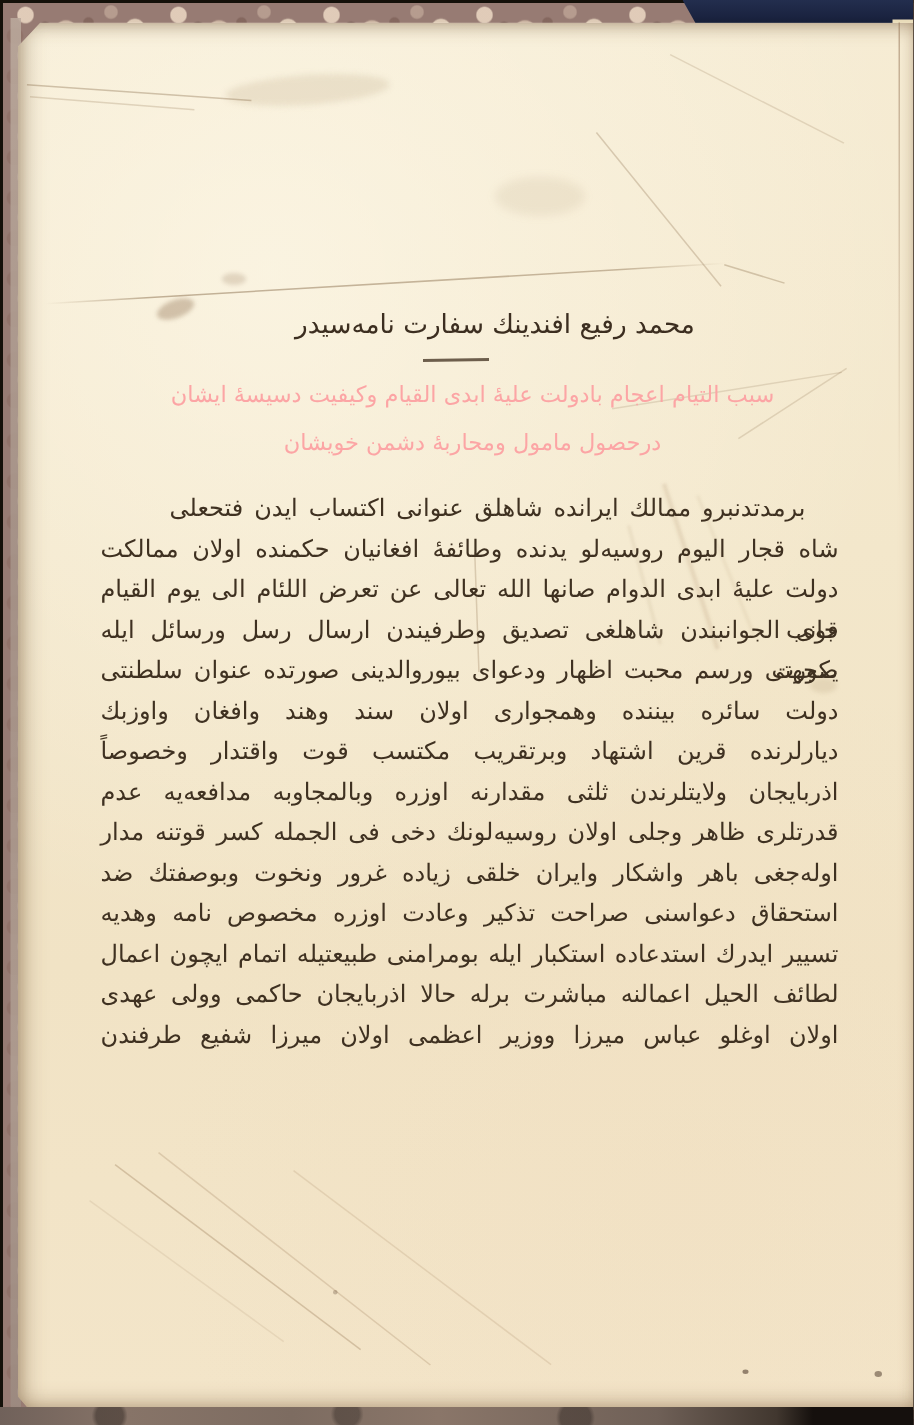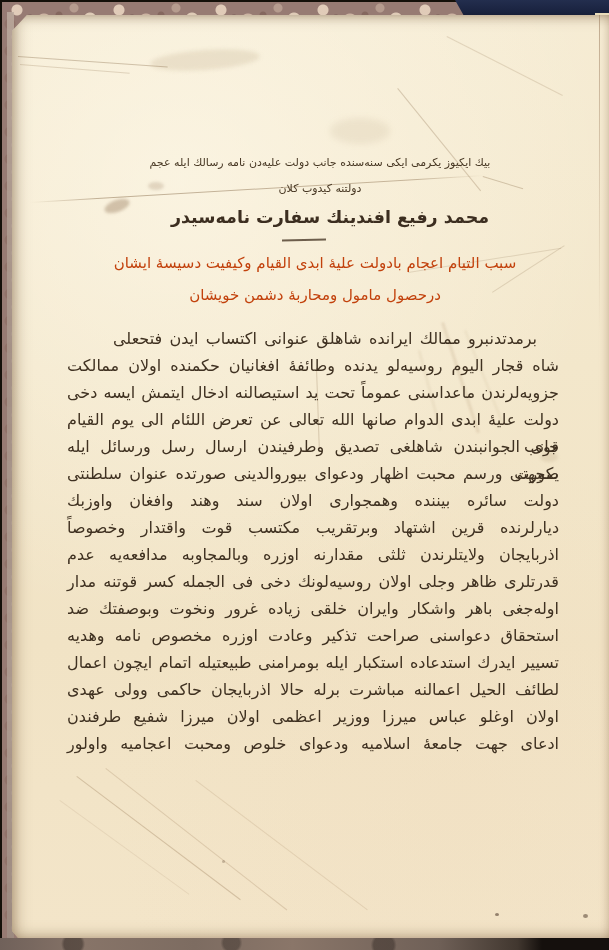--- a/index.html
+++ b/index.html
@@ -56,23 +56,23 @@
     position:absolute;left:0;right:0;top:938px;height:12px;
     background:
       radial-gradient(circle at 12% 50%, rgba(58,48,42,.55) 0 9px, transparent 12px),
       radial-gradient(circle at 38% 40%, rgba(62,52,46,.5) 0 8px, transparent 11px),
       radial-gradient(circle at 63% 60%, rgba(55,45,40,.5) 0 10px, transparent 13px),
       linear-gradient(90deg,#70615a 0%,#877468 14%,#7d6c61 32%,#8a7669 48%,#6f6057 72%,#41372f 85%,#15100d 89%,#15100d 100%);
   }
   
   .txt{position:absolute;color:#3e2f20;direction:rtl;}
   .hdr{left:80px;top:150px;width:480px;text-align:center;font-size:11px;line-height:26px;color:#473723;}
-  .ttl{left:90px;top:200px;width:480px;text-align:center;font-size:17.5px;font-weight:bold;line-height:34px;color:#3c2e20;}
+  .ttl{left:90px;top:200px;width:480px;text-align:center;font-size:17.5px;font-weight:normal;line-height:34px;color:#3c2e20;}
   .ttl-rule{position:absolute;left:282px;top:239px;width:44px;height:2px;background:#4a3a28;transform:rotate(-1deg);opacity:.8;}
-  .sect{left:70px;top:247px;width:490px;text-align:center;font-size:15px;line-height:32px;color:#c2410c;}
+  .sect{left:70px;top:247px;width:490px;text-align:center;font-size:15px;line-height:32px;color:#fca5a5;}
   .body-block{left:67px;top:325px;width:492px;font-size:16px;color:#3f3121;}
   .bline{text-align:justify;text-align-last:justify;line-height:27px;height:27px;white-space:normal;}
   .bline.first{padding-right:22px;padding-left:46px;}
   
   .ln{position:absolute;height:1px;transform-origin:0 0;pointer-events:none;}
   .st{position:absolute;border-radius:50%;filter:blur(1.5px);pointer-events:none;}
   .speck{position:absolute;border-radius:50%;pointer-events:none;}
   .edge-line{position:absolute;left:599px;top:15px;width:1px;height:320px;
     background:linear-gradient(180deg,rgba(150,118,88,.55),rgba(150,118,88,0));pointer-events:none;}
 </style>
@@ -111,47 +111,41 @@
 
   <div class="st" style="left:104px;top:200px;width:26px;height:12px;background:rgba(115,80,45,.3);transform:rotate(-20deg);"></div>
   <div class="st" style="left:148px;top:182px;width:16px;height:8px;background:rgba(115,80,45,.18);"></div>
   <div class="st" style="left:150px;top:50px;width:110px;height:20px;background:rgba(140,110,70,.14);transform:rotate(-4deg);filter:blur(2px);"></div>
   <div class="st" style="left:330px;top:118px;width:60px;height:26px;background:rgba(150,120,80,.1);filter:blur(3px);"></div>
   <div class="st" style="left:540px;top:452px;width:18px;height:10px;background:rgba(150,120,80,.15);"></div>
   <div class="speck" style="left:495px;top:913px;width:4px;height:3px;background:rgba(70,50,35,.55);"></div>
   <div class="speck" style="left:583px;top:914px;width:5px;height:4px;background:rgba(70,50,35,.5);"></div>
   <div class="speck" style="left:222px;top:860px;width:3px;height:3px;background:rgba(90,65,45,.3);"></div>
 
-  <div class="txt hdr">
-    <div>بيك ايكيوز يكرمى ايكى سنه‌سنده جانب دولت عليه‌دن نامه رسالك ايله عجم</div>
-    <div>دولتنه كيدوب كلان</div>
-  </div>
 
   <div class="txt ttl">محمد رفيع افندينك سفارت نامه‌سيدر</div>
   <div class="ttl-rule"></div>
 
   <div class="txt sect">
     <div>سبب التيام اعجام بادولت عليهٔ ابدى القيام وكيفيت دسيسهٔ ايشان</div>
     <div>درحصول مامول ومحاربهٔ دشمن خويشان</div>
   </div>
 
   <div class="txt body-block">
     <div class="bline first">برمدتدنبرو ممالك ايرانده شاهلق عنوانى اكتساب ايدن فتحعلى</div>
     <div class="bline">شاه قجار اليوم روسيه‌لو يدنده وطائفهٔ افغانيان حكمنده اولان ممالكت</div>
-    <div class="bline">جزويه‌لرندن ماعداسنى عموماً تحت يد استيصالنه ادخال ايتمش ايسه دخى</div>
     <div class="bline">دولت عليهٔ ابدى الدوام صانها الله تعالى عن تعرض اللئام الى يوم القيام جانب</div>
     <div class="bline">قوى الجوانبندن شاهلغى تصديق وطرفيندن ارسال رسل ورسائل ايله صورت</div>
     <div class="bline">يكجهتى ورسم محبت اظهار ودعواى بيوروالدينى صورتده عنوان سلطنتى</div>
     <div class="bline">دولت سائره بيننده وهمجوارى اولان سند وهند وافغان واوزبك</div>
     <div class="bline">ديارلرنده قرين اشتهاد وبرتقريب مكتسب قوت واقتدار وخصوصاً</div>
     <div class="bline">اذربايجان ولايتلرندن ثلثى مقدارنه اوزره وبالمجاوبه مدافعه‌يه عدم</div>
     <div class="bline">قدرتلرى ظاهر وجلى اولان روسيه‌لونك دخى فى الجمله كسر قوتنه مدار</div>
     <div class="bline">اوله‌جغى باهر واشكار وايران خلقى زياده غرور ونخوت وبوصفتك ضد</div>
     <div class="bline">استحقاق دعواسنى صراحت تذكير وعادت اوزره مخصوص نامه وهديه</div>
     <div class="bline">تسيير ايدرك استدعاده استكبار ايله بومرامنى طبيعتيله اتمام ايچون اعمال</div>
     <div class="bline">لطائف الحيل اعمالنه مباشرت برله حالا اذربايجان حاكمى وولى عهدى</div>
     <div class="bline">اولان اوغلو عباس ميرزا ووزير اعظمى اولان ميرزا شفيع طرفندن</div>
-    <div class="bline">ادعاى جهت جامعهٔ اسلاميه ودعواى خلوص ومحبت اعجاميه واولور</div>
   </div>
 
   <div class="bottom-strip"></div>
 
 </div>
 
 </body></html>

